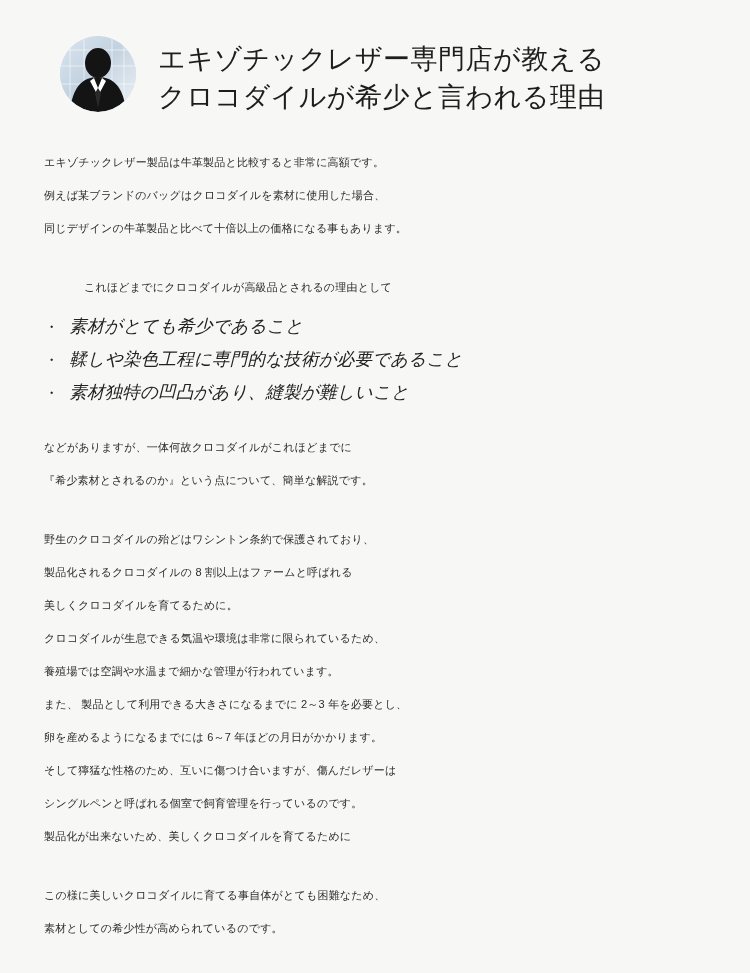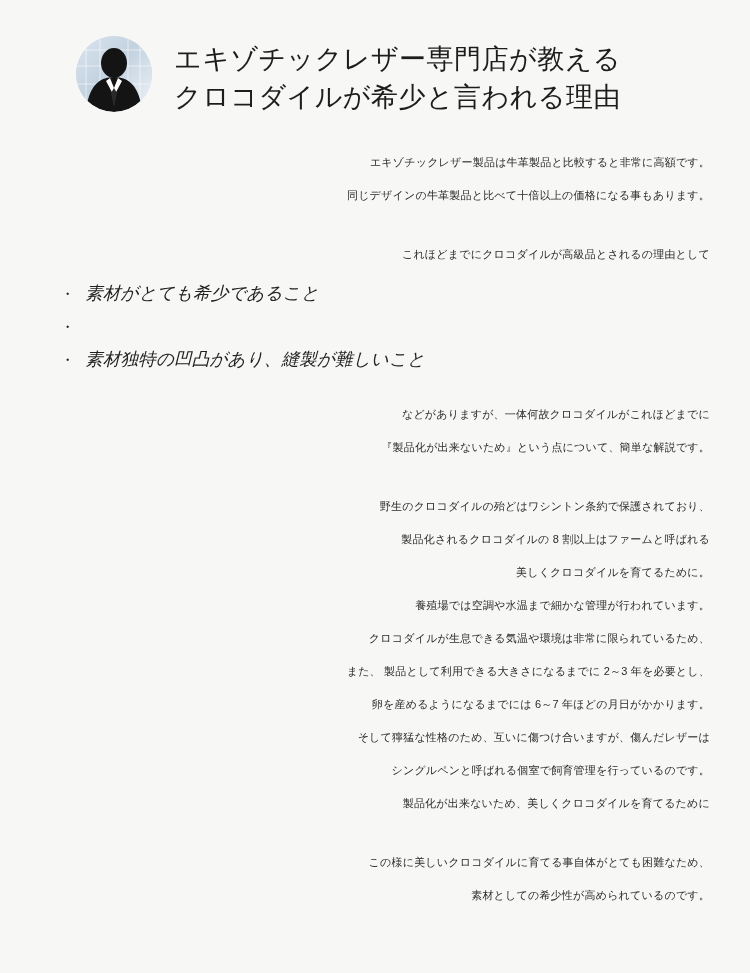--- a/index.html
+++ b/index.html
@@ -12,22 +12,21 @@
     background: #f7f7f5;
     font-family: "Liberation Sans", sans-serif;
     color: #2b2b2b;
     overflow: hidden;
   }
   .page {
     position: relative;
     width: 750px;
     height: 973px;
     box-sizing: border-box;
-    padding: 36px 40px 0 56px;
-    text-align: right;
+    padding: 36px 40px 0 40px;
   }
 
   
   .header {
     display: flex;
     align-items: flex-start;
     gap: 22px;
     padding-left: 20px;
   }
   .avatar {
@@ -62,21 +61,21 @@
     font-size: 11px;
     line-height: 33px;
     letter-spacing: 0.2px;
     color: #2b2b2b;
   }
   .para + .para {
     margin-top: 0;
   }
   .spacer-sm { height: 22px; }
   .spacer-md { height: 26px; }
-  .indent { padding-left: 6px; }
+  .indent { padding-left: 6px; margin-left: 34px; }
 
   .bullets {
     margin: 6px 0 0 0;
     padding: 0;
     list-style: none;
   }
   .bullets li {
     font-size: 17.5px;
     line-height: 33px;
     letter-spacing: 0.2px;
@@ -138,52 +137,54 @@
 
     <div class="title-block">
       <div class="title-line">エキゾチックレザー専門店が教える</div>
       <div class="title-line">クロコダイルが希少と言われる理由</div>
     </div>
   </div>
 
   <div class="body">
 
     <div class="para">エキゾチックレザー製品は牛革製品と比較すると非常に高額です。</div>
+    <div class="para">例えば某ブランドのバッグはクロコダイルを素材に使用した場合、</div>
     <div class="para">同じデザインの牛革製品と比べて十倍以上の価格になる事もあります。</div>
 
     <div class="spacer-md"></div>
 
     <div class="para indent">これほどまでにクロコダイルが高級品とされるの理由として</div>
 
     <ul class="bullets">
       <li>
         <span class="dot">・</span>
         <span class="btext">素材がとても希少であること</span>
       </li>
       <li>
         <span class="dot">・</span>
+        <span class="btext">鞣しや染色工程に専門的な技術が必要であること</span>
       </li>
       <li>
         <span class="dot">・</span>
         <span class="btext">素材独特の凹凸があり、縫製が難しいこと</span>
       </li>
     </ul>
 
     <div class="spacer-sm"></div>
 
     <div class="para">などがありますが、一体何故クロコダイルがこれほどまでに</div>
-    <div class="para">『製品化が出来ないため』という点について、簡単な解説です。</div>
+    <div class="para">『希少素材とされるのか』という点について、簡単な解説です。</div>
 
     <div class="spacer-md"></div>
 
     <div class="para">野生のクロコダイルの殆どはワシントン条約で保護されており、</div>
     <div class="para">製品化されるクロコダイルの 8 割以上はファームと呼ばれる</div>
     <div class="para">美しくクロコダイルを育てるために。</div>
+    <div class="para">クロコダイルが生息できる気温や環境は非常に限られているため、</div>
     <div class="para">養殖場では空調や水温まで細かな管理が行われています。</div>
-    <div class="para">クロコダイルが生息できる気温や環境は非常に限られているため、</div>
     <div class="para">また、 製品として利用できる大きさになるまでに 2～3 年を必要とし、</div>
     <div class="para">卵を産めるようになるまでには 6～7 年ほどの月日がかかります。</div>
     <div class="para">そして獰猛な性格のため、互いに傷つけ合いますが、傷んだレザーは</div>
     <div class="para">シングルペンと呼ばれる個室で飼育管理を行っているのです。</div>
     <div class="para">製品化が出来ないため、美しくクロコダイルを育てるために</div>
 
     <div class="spacer-md"></div>
 
     <div class="para">この様に美しいクロコダイルに育てる事自体がとても困難なため、</div>
     <div class="para">素材としての希少性が高められているのです。</div>

